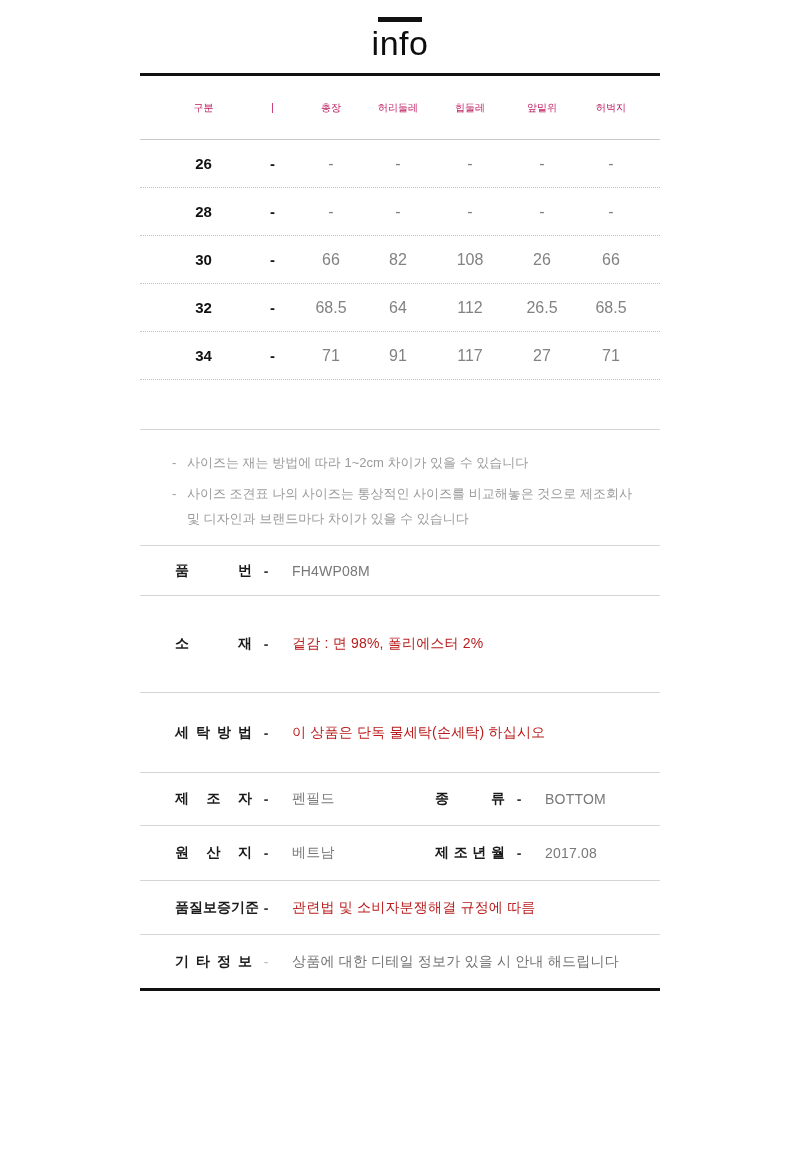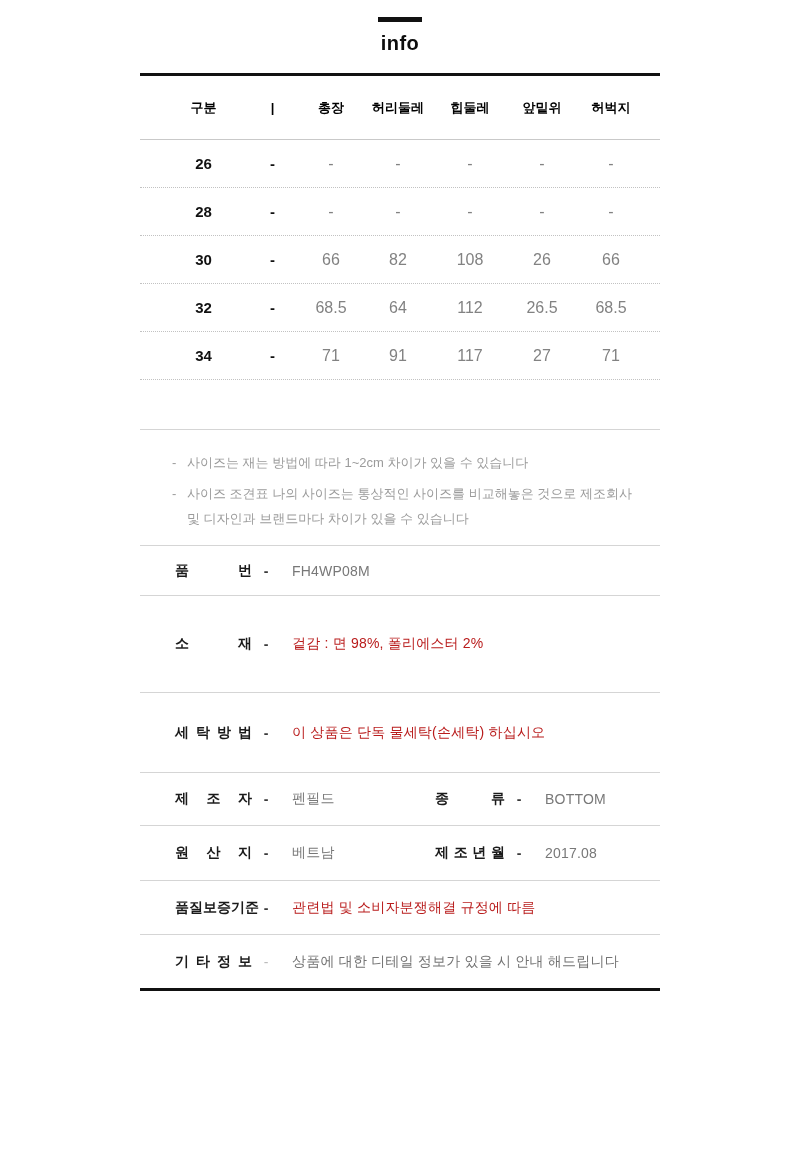--- a/index.html
+++ b/index.html
@@ -6,29 +6,29 @@
   html,body { background:#ffffff; }
   body {
     width:800px; height:1168px; margin:0 auto; position:relative;
     font-family:"Liberation Sans","DejaVu Sans",sans-serif;
     color:#111; -webkit-font-smoothing:antialiased;
   }
 
   
   .header { padding-top:17px; text-align:center; }
   .header-bar { width:44px; height:5px; background:#111; margin:0 auto 7px; }
-  .header-title { font-size:20px; font-weight:bold; color:#0d0d0d; letter-spacing:0.5px; line-height:29px; }
+  .header-title { font-size:34px; font-weight:normal; color:#0d0d0d; letter-spacing:0.5px; line-height:29px; }
 
   
   .content { width:520px; margin:15px auto 0; border-top:3px solid #111; }
 
   
   .st-row { display:flex; align-items:center; }
   .st-head { height:64px; border-bottom:1px solid #c9c9c9; }
-  .st-head .cell { font-size:13px; font-weight:bold; color:#000000; }
+  .st-head .cell { font-size:10px; font-weight:normal; color:#be185d; }
   .st-data { height:48px; border-bottom:1px dotted #c2c2c2; }
   .st-data .cell { font-size:16px; color:#828282; }
   .cell { text-align:center; }
   .c1 { width:105px; padding-left:22px; }
   .c2 { width:55px; }
   .c3 { width:62px; }
   .c4 { width:72px; }
   .c5 { width:72px; }
   .c6 { width:72px; }
   .c7 { width:82px; padding-right:16px; }

